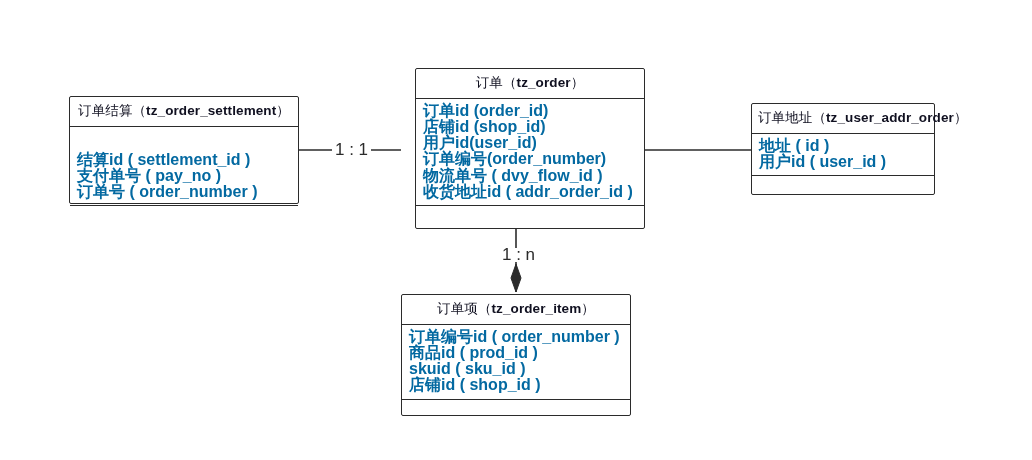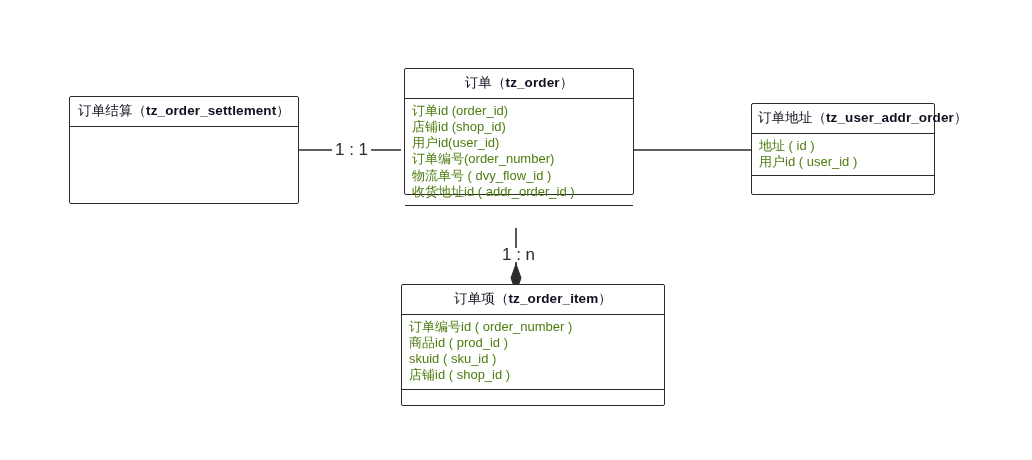--- a/index.html
+++ b/index.html
@@ -55,24 +55,25 @@
   .entity-header .tbl {
     font-weight: bold;
   }
   .entity-attrs {
     box-sizing: border-box;
     padding: 4px 7px 5px 7px;
     border-bottom: 1.6px solid #2b2b2b;
     flex: 0 0 auto;
   }
   .attr {
-    font-size: 13px;
+    font-size: 16px;
     line-height: 16.2px;
     white-space: nowrap;
-    color: #4d7c0f;
+    color: #0369a1;
+    font-weight: bold;
   }
   .entity-footer {
     flex: 1 1 auto;
     min-height: 20px;
   }
 
   
   .rel-label {
     position: absolute;
     z-index: 3;
@@ -97,24 +98,29 @@
 
     <line x1="516" y1="228" x2="516" y2="292" stroke="#2b2b2b" stroke-width="1.6"></line>
 
     <polygon points="516,264 521,278 516,292 511,278" fill="#2b2b2b" stroke="#2b2b2b" stroke-width="1"></polygon>
   </svg>
 
   <div class="entity" id="ent-settlement" style="left:69px; top:96px; width:230px; height:108px;gap:21px;">
     <div class="entity-header">
       <span>订单结算</span><span>（</span><span class="tbl">tz_order_settlement</span><span>）</span>
     </div>
+    <div class="entity-attrs">
+      <div class="attr">结算id ( settlement_id )</div>
+      <div class="attr">支付单号 ( pay_no )</div>
+      <div class="attr">订单号 ( order_number )</div>
+    </div>
     <div class="entity-footer"></div>
   </div>
 
-  <div class="entity" id="ent-order" style="left:404px; top:68px; width:230px; height:127px;">
+  <div class="entity" id="ent-order" style="left:415px; top:68px; width:230px; height:161px;">
     <div class="entity-header">
       <span>订单</span><span>（</span><span class="tbl">tz_order</span><span>）</span>
     </div>
     <div class="entity-attrs">
       <div class="attr">订单id (order_id)</div>
       <div class="attr">店铺id (shop_id)</div>
       <div class="attr">用户id(user_id)</div>
       <div class="attr">订单编号(order_number)</div>
       <div class="attr">物流单号 ( dvy_flow_id )</div>
       <div class="attr">收货地址id ( addr_order_id )</div>
@@ -126,21 +132,21 @@
     <div class="entity-header">
       <span>订单地址</span><span>（</span><span class="tbl">tz_user_addr_order</span><span>）</span>
     </div>
     <div class="entity-attrs">
       <div class="attr">地址 ( id )</div>
       <div class="attr">用户id ( user_id )</div>
     </div>
     <div class="entity-footer"></div>
   </div>
 
-  <div class="entity" id="ent-item" style="left:401px; top:284px; width:264px; height:122px;">
+  <div class="entity" id="ent-item" style="left:401px; top:294px; width:230px; height:122px;">
     <div class="entity-header">
       <span>订单项</span><span>（</span><span class="tbl">tz_order_item</span><span>）</span>
     </div>
     <div class="entity-attrs">
       <div class="attr">订单编号id ( order_number )</div>
       <div class="attr">商品id ( prod_id )</div>
       <div class="attr">skuid ( sku_id )</div>
       <div class="attr">店铺id ( shop_id )</div>
     </div>
     <div class="entity-footer"></div>

